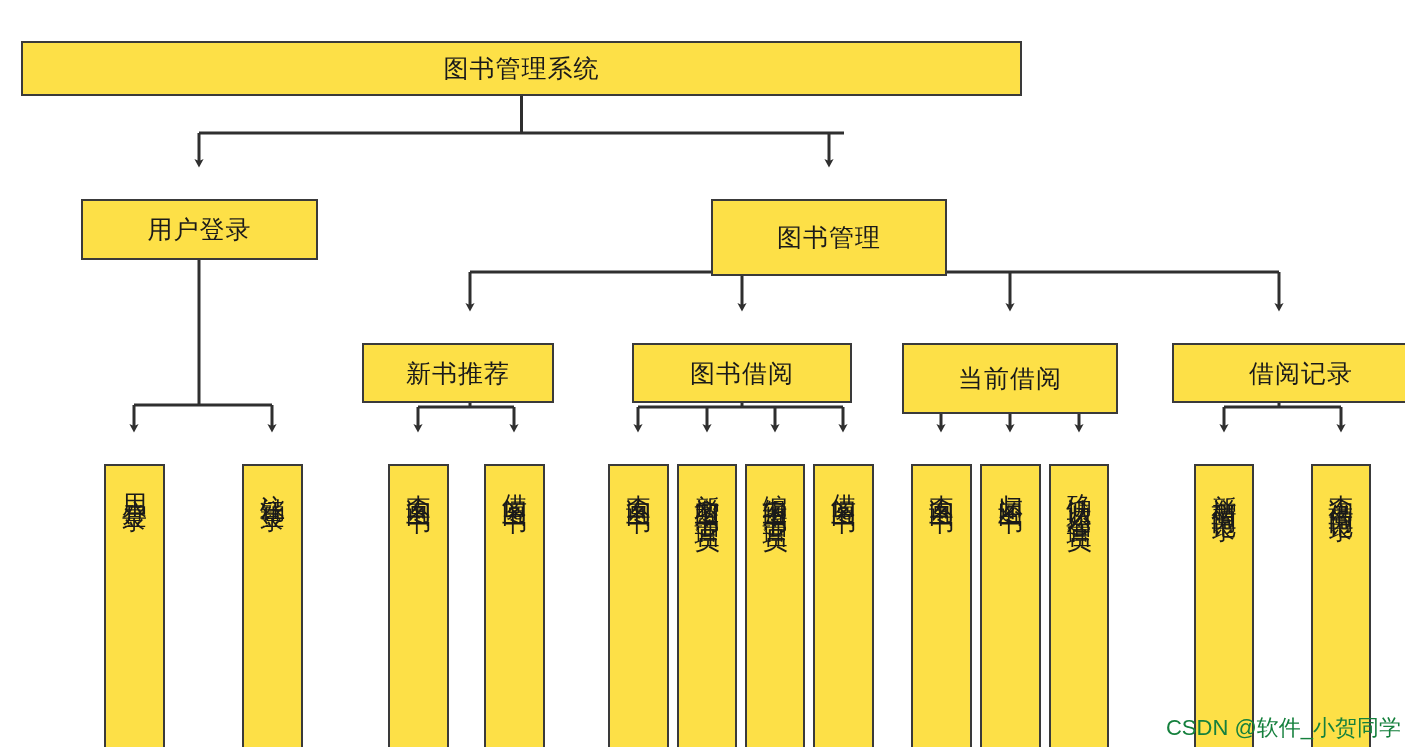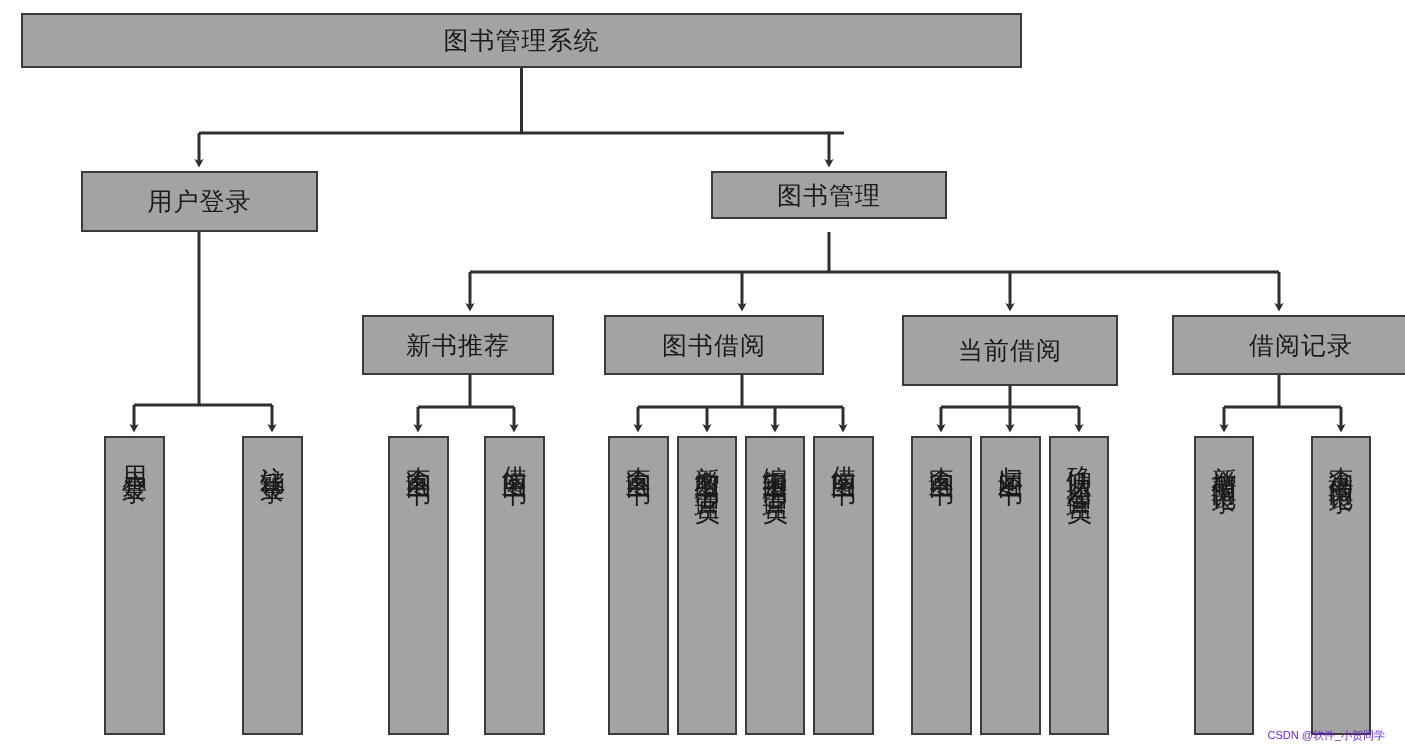--- a/index.html
+++ b/index.html
@@ -1,35 +1,35 @@
 <!DOCTYPE html>
 <html><head>
 <meta charset="utf-8">
 <style>
   html,body{margin:0;padding:0;background:#ffffff;}
   body{width:1405px;height:747px;overflow:hidden;font-family:"Liberation Sans","DejaVu Sans",sans-serif;}
   #diagram-root{position:relative;width:1405px;height:747px;background:#ffffff;}
   svg#connectors{position:absolute;left:0;top:0;width:1405px;height:747px;}
-  .node{position:absolute;box-sizing:border-box;background:#a3a3a3;border:2.5px solid #3a3a3a;display:flex;align-items:center;justify-content:center;}
+  .node{position:absolute;box-sizing:border-box;background:#fde047;border:2.5px solid #3a3a3a;display:flex;align-items:center;justify-content:center;margin-top:28px;}
   .node-label{color:#1a1a1a;letter-spacing:1px;white-space:nowrap;}
   .h-label{font-size:25px;}
   .root .h-label{font-size:25px;}
   .leaf{align-items:flex-start;justify-content:center;padding-top:8px;}
   .v-label{
     writing-mode:vertical-rl;
     text-orientation:upright;
     font-size:25px;
     line-height:1.08;
     letter-spacing:5px;
     color:#1a1a1a;
     white-space:nowrap;
   }
   #watermark{
-    position:absolute;right:20px;bottom:4px;
-    font-size:11px;color:#6d28d9;
+    position:absolute;right:4px;bottom:4px;
+    font-size:22px;color:#15803d;
     font-family:"Liberation Sans","DejaVu Sans",sans-serif;
     pointer-events:none;user-select:none;
   }
 </style>
 </head>
 <body>
 
 <div id="diagram-root">
 
   <svg id="connectors" viewBox="0 0 1405 747" xmlns="http://www.w3.org/2000/svg">
@@ -83,28 +83,28 @@
     </g>
   </svg>
 
   <div class="node root" style="left:21px;top:13px;width:1001px;height:55px;">
     <span class="node-label h-label">图书管理系统</span>
   </div>
 
   <div class="node" style="left:81px;top:171px;width:237px;height:61px;">
     <span class="node-label h-label">用户登录</span>
   </div>
-  <div class="node" style="left:711px;top:171px;width:236px;height:48px;">
+  <div class="node" style="left:711px;top:171px;width:236px;height:77px;">
     <span class="node-label h-label">图书管理</span>
   </div>
 
   <div class="node" style="left:362px;top:315px;width:192px;height:60px;">
     <span class="node-label h-label">新书推荐</span>
   </div>
-  <div class="node" style="left:604px;top:315px;width:220px;height:60px;text-align:center;">
+  <div class="node" style="left:632px;top:315px;width:220px;height:60px;text-align:center;">
     <span class="node-label h-label">图书借阅</span>
   </div>
   <div class="node" style="left:902px;top:315px;width:216px;height:71px;">
     <span class="node-label h-label">当前借阅</span>
   </div>
   <div class="node" style="left:1172px;top:315px;width:258px;height:60px;">
     <span class="node-label h-label">借阅记录</span>
   </div>
 
   <div class="node leaf" style="left:104px;top:436px;width:61px;height:299px;">

